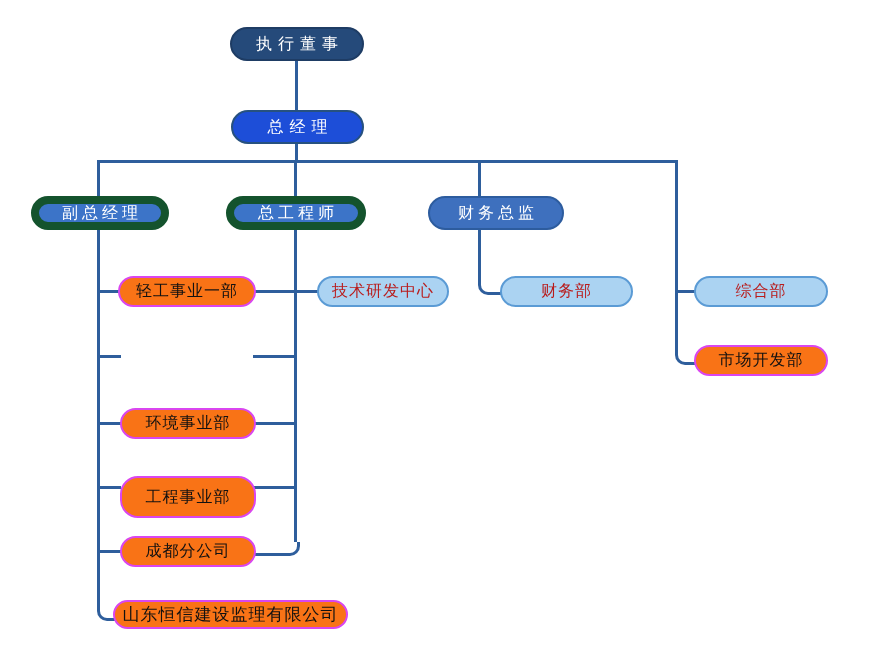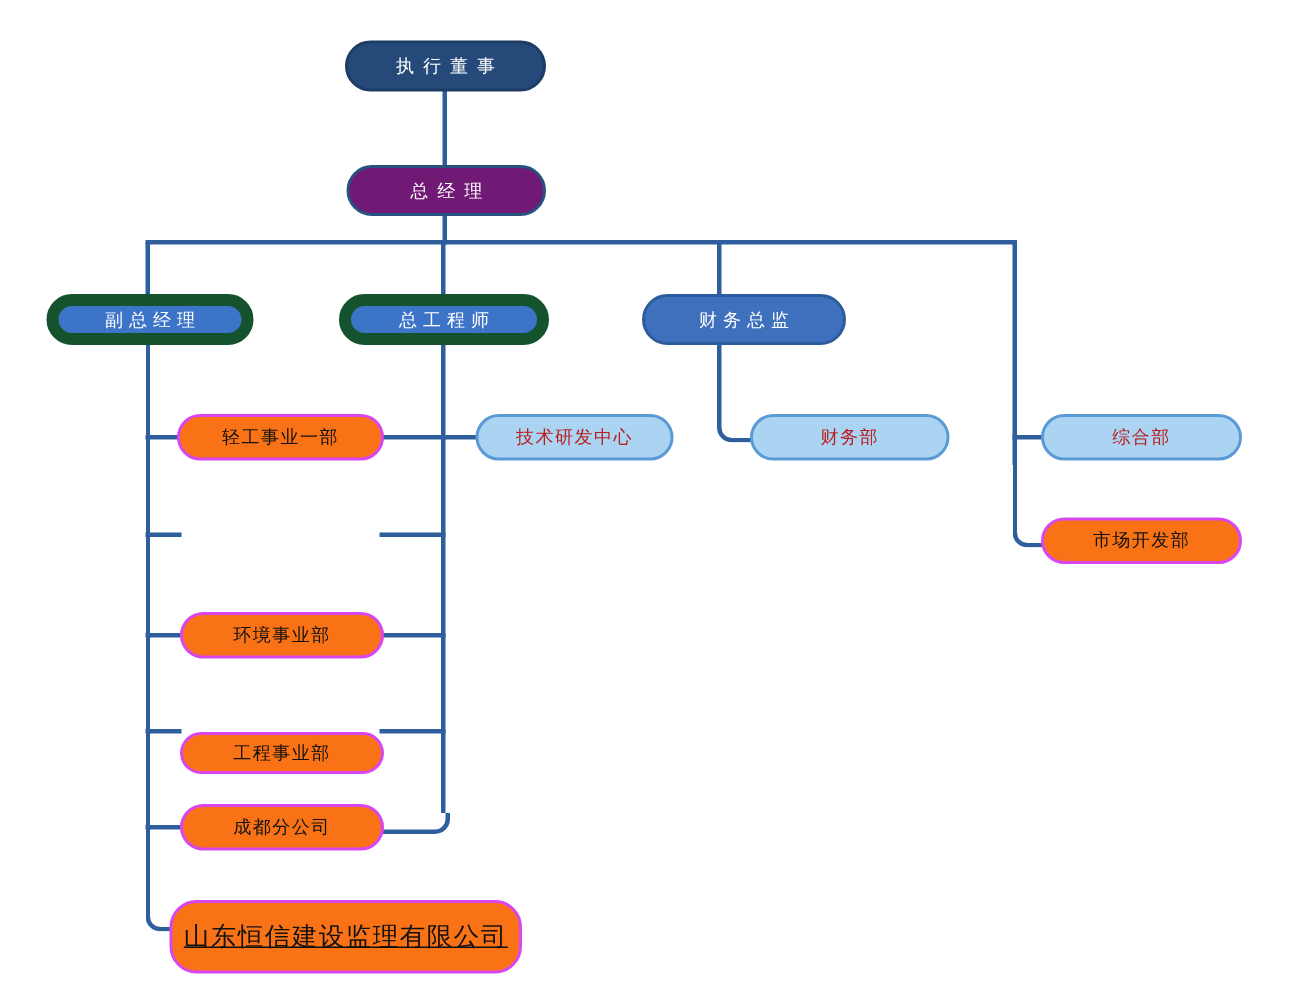--- a/index.html
+++ b/index.html
@@ -13,25 +13,25 @@
     overflow: hidden;
   }
   .pill {
     position: absolute;
     z-index: 2;
     display: flex;
     align-items: center;
     justify-content: center;
     border-radius: 18px;
     box-sizing: border-box;
-    font-size: 12px;
+    font-size: 16px;
     white-space: nowrap;
   }
   .lvl1 { background: #254a7a; border: 2px solid #1e3c64; color: #ffffff; letter-spacing: 6px; text-indent: 6px; }
-  .lvl2 { background: #701a75; border: 2px solid #27517f; color: #ffffff; letter-spacing: 6px; text-indent: 6px; }
+  .lvl2 { background: #1d4ed8; border: 2px solid #27517f; color: #ffffff; letter-spacing: 6px; text-indent: 6px; }
   .lvl3 { background: #3c74c8; border: 8px solid #14532d; color: #ffffff; letter-spacing: 4px; text-indent: 4px; }
   .lvl3b { background: #3e70be; border: 2px solid #2d5c9e; color: #ffffff; letter-spacing: 4px; text-indent: 4px; }
   .lav { background: #f97316; border: 2px solid #d946ef; color: #111111; letter-spacing: 1px; }
   .sky { background: #abd3f2; border: 2px solid #5b9bd5; color: #b91c1c; letter-spacing: 1px; }
   .small-font { font-size: 17px; }
   .line {
     position: absolute;
     z-index: 1;
     background: #2e5e9c;
   }
@@ -108,19 +108,19 @@
 
   <div class="pill sky" style="left:500px; top:276px; width:133px; height:31px;">财务部</div>
 
   <div class="pill sky" style="left:694px; top:276px; width:134px; height:31px;">综合部</div>
 
 
   <div class="pill lav" style="left:694px; top:345px; width:134px; height:31px;">市场开发部</div>
 
   <div class="pill lav" style="left:120px; top:408px; width:136px; height:31px;">环境事业部</div>
 
-  <div class="pill lav" style="left:120px; top:488px; width:136px; height:28px;">工程事业部</div>
+  <div class="pill lav" style="left:120px; top:476px; width:136px; height:42px;">工程事业部</div>
 
   <div class="pill lav" style="left:120px; top:536px; width:136px; height:31px;">成都分公司</div>
 
-  <div class="pill lav small-font" style="left:113px; top:600px; width:235px; height:49px;text-decoration:underline;">山东恒信建设监理有限公司</div>
+  <div class="pill lav small-font" style="left:113px; top:600px; width:235px; height:29px;">山东恒信建设监理有限公司</div>
 
 </div>
 
 </body></html>

